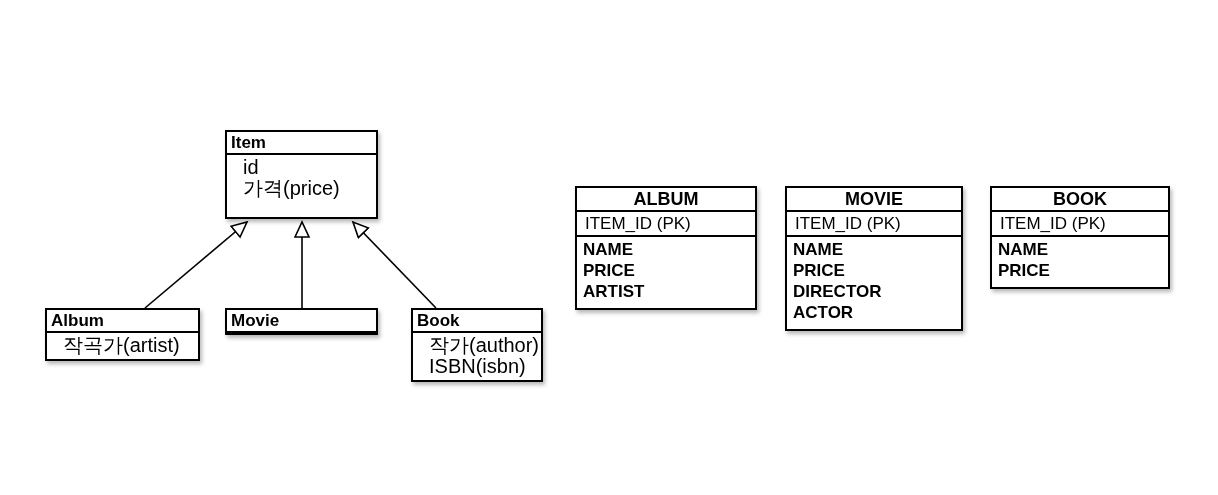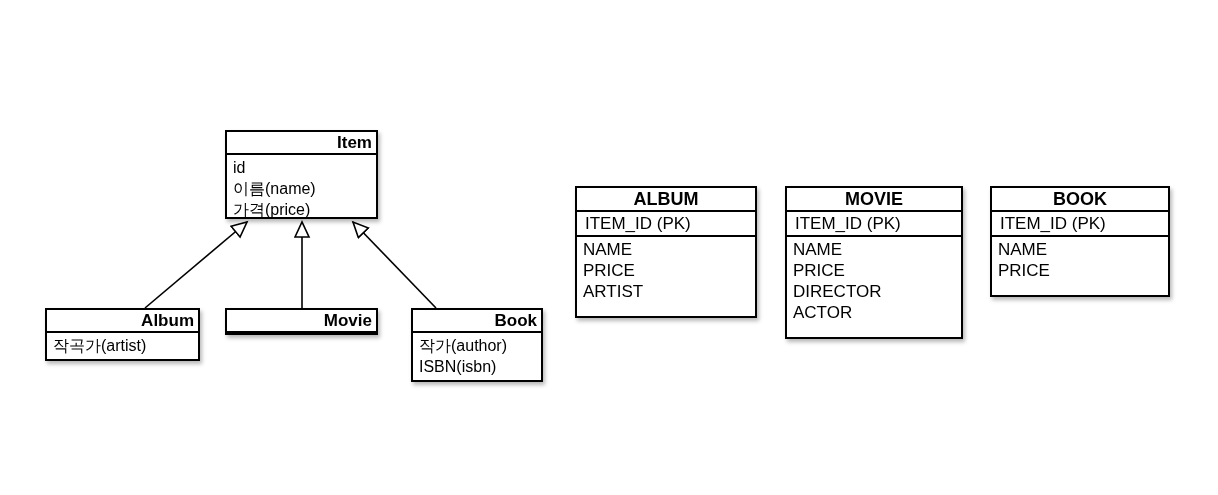--- a/index.html
+++ b/index.html
@@ -27,50 +27,50 @@
     position: absolute;
     z-index: 1;
     box-sizing: border-box;
     background: #ffffff;
     border: 2px solid #000000;
     box-shadow: 2px 3px 4px rgba(0,0,0,0.28);
   }
   
   .cls-title {
     border-bottom: 2px solid #000000;
-    text-align: right;
+    text-align: left;
     font-weight: bold;
     font-size: 17px;
     line-height: 20px;
     padding: 1px 4px 0;
   }
   .cls-body { padding: 2px 0 3px; }
   .cls-row {
-    font-size: 16px;
+    font-size: 20px;
     line-height: 21px;
-    padding: 0 6px;
+    padding: 0 16px;
     white-space: nowrap;
   }
   
   .tbl-title {
     border-bottom: 2px solid #000000;
     text-align: center;
     font-weight: bold;
     font-size: 18px;
     line-height: 21px;
     padding: 1px 4px 0;
   }
   .tbl-pk {
     border-bottom: 2px solid #000000;
     font-size: 17px;
     line-height: 23px;
     padding: 0 8px;
     white-space: nowrap;
   }
-  .tbl-body { padding: 2px 0 14px; }
+  .tbl-body { padding: 2px 0 6px; font-weight: bold; }
   .tbl-row {
     font-size: 17px;
     line-height: 21px;
     padding: 0 6px;
     white-space: nowrap;
   }
 </style>
 </head>
 <body>
 
@@ -84,21 +84,20 @@
     </defs>
     <line x1="145" y1="308" x2="247" y2="222" stroke="#000000" stroke-width="1.6" marker-end="url(#tri)"></line>
     <line x1="302" y1="308" x2="302" y2="222" stroke="#000000" stroke-width="1.6" marker-end="url(#tri)"></line>
     <line x1="436" y1="308" x2="353" y2="222" stroke="#000000" stroke-width="1.6" marker-end="url(#tri)"></line>
   </svg>
 
   <div class="box" style="left:225px; top:130px; width:153px; height:89px;">
     <div class="cls-title">Item</div>
     <div class="cls-body">
       <div class="cls-row">id</div>
-      <div class="cls-row">이름(name)</div>
       <div class="cls-row">가격(price)</div>
     </div>
   </div>
 
   <div class="box" style="left:45px; top:308px; width:155px;">
     <div class="cls-title">Album</div>
     <div class="cls-body">
       <div class="cls-row">작곡가(artist)</div>
     </div>
   </div>

